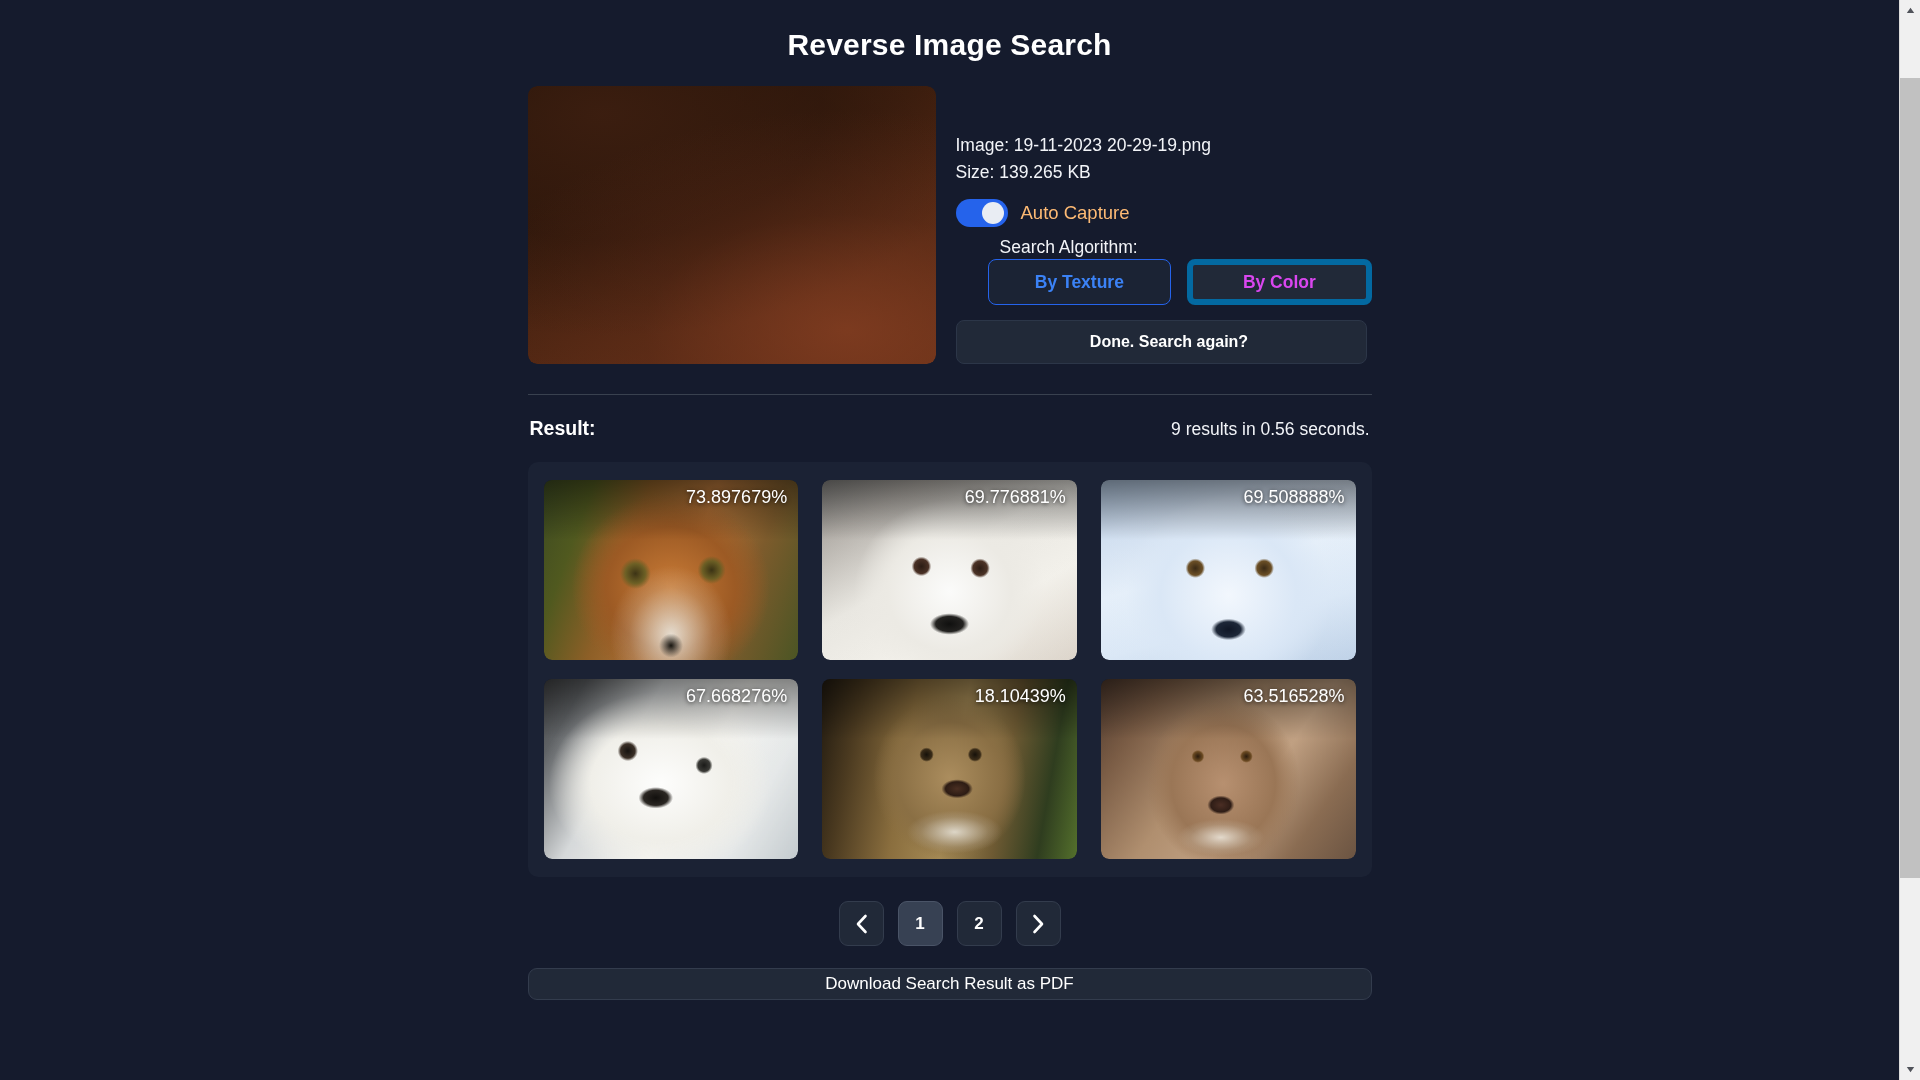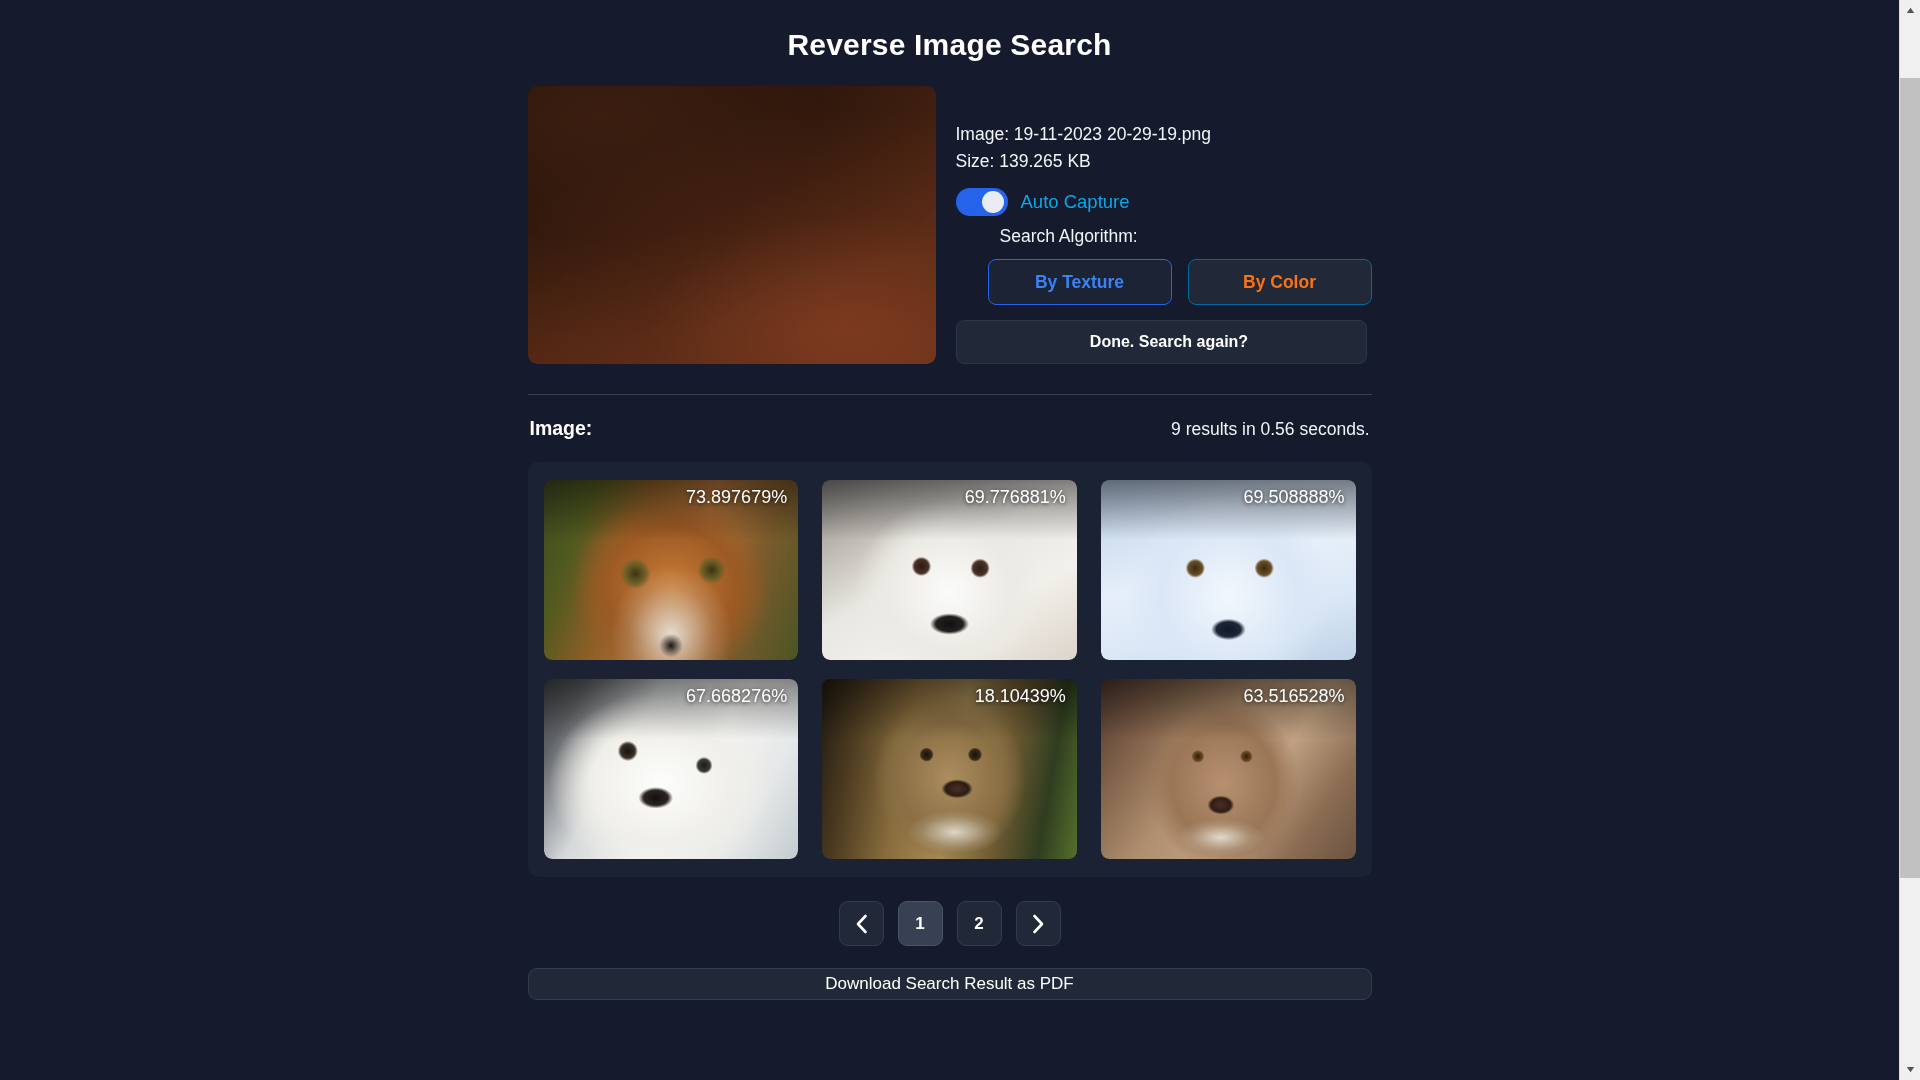--- a/index.html
+++ b/index.html
@@ -89,43 +89,43 @@
   }
   .switch .knob {
     position: absolute;
     top: 3px; left: 26px;
     width: 22px; height: 22px;
     border-radius: 50%;
     background: #e9edf3;
   }
   .switch-label {
     font-size: 18.5px;
-    color: #0ea5e9;
+    color: #fdba74;
   }
 
   .algo-label {
     margin-top: 10px;
     font-size: 17.5px;
     color: #f2f4f8;
     margin-left: 44px;
   }
 
   .algo-row {
     display: flex;
     gap: 16px;
-    margin-top: 12px;
+    margin-top: 1px;
     padding-left: 32px;
   }
   .algo-btn {
     width: 196px;
     height: 46px;
     border-radius: 8px;
-    border: 1px solid #0369a1;
+    border: 6px solid #0369a1;
     background: #212938;
-    color: #f97316;
+    color: #d946ef;
     font-size: 17.5px;
     font-weight: 600;
     font-family: "Liberation Sans", sans-serif;
     cursor: pointer;
     display: flex;
     align-items: center;
     justify-content: center;
   }
   .algo-btn.active {
     border: 1.5px solid #2563eb;
@@ -369,21 +369,21 @@
             <button class="algo-btn">By Color</button>
           </div>
 
           <button class="search-again-btn">Done. Search again?</button>
         </div>
       </div>
 
       <div class="divider"></div>
 
       <div class="result-header">
-        <span class="result-title">Image:</span>
+        <span class="result-title">Result:</span>
         <span class="result-meta">9 results in 0.56 seconds.</span>
       </div>
 
       <div class="result-card">
         <div class="grid">
 
           <div class="tile">
             <div class="photo photo-red-fox"></div>
             <div class="shade"></div>
             <div class="pct">73.897679%</div>

